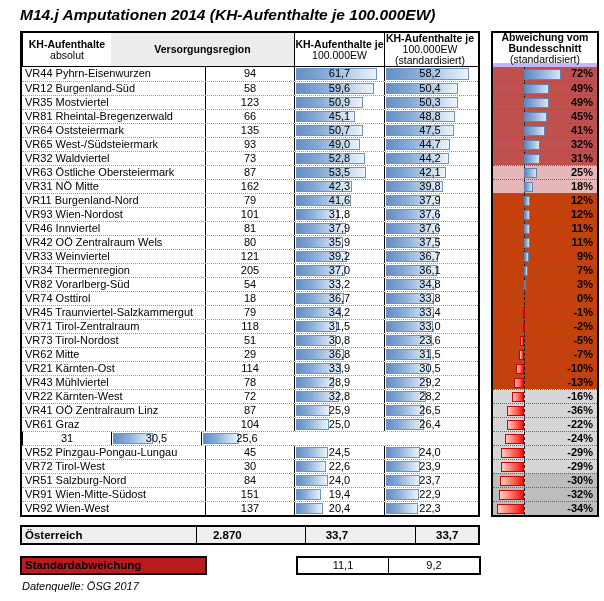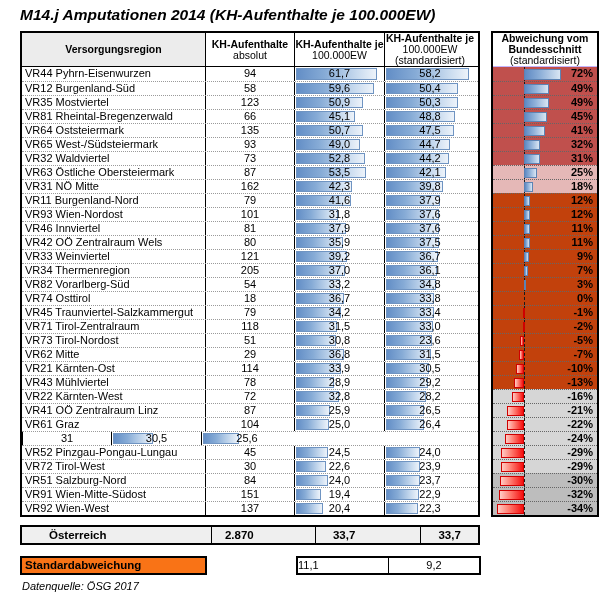--- a/index.html
+++ b/index.html
@@ -31,32 +31,32 @@
   .bar {
     position:absolute; left:1px; top:1px; bottom:1px;
     border:1px solid #6f94c2;
     background:linear-gradient(to right,#638ec6 0%,#86abd6 35%,#c6d9ee 75%,#edf3fa 100%);
   }
   .val { position:relative; display:block; text-align:center; font-size:11px; line-height:13px; }
 
   
   .total-row { display:flex; width:460px; border:2px solid #000; background:#efefef; margin-top:8px; height:20px; }
   .total-row .cell { font-weight:bold; font-size:11.5px; line-height:16px; }
-  .total-row .c1 { padding-left:3px;margin-left:24px; }
+  .total-row .c1 { padding-left:3px; }
   .total-row .c2, .total-row .c3, .total-row .c4 { text-align:center;margin-left:48px; }
   .stddev-wrap { display:flex; margin-top:11px; height:19px; }
-  .stddev-label { width:187px; border:2px solid #000; background:#f97316; font-weight:bold; font-size:11.5px; line-height:15px; padding-left:3px; }
+  .stddev-label { width:187px; border:2px solid #000; background:#b91c1c; font-weight:bold; font-size:11.5px; line-height:15px; padding-left:3px; }
   .stddev-values { display:flex; border:2px solid #000; margin-left:89px; background:#fff; }
-  .stddev-values .v3 { width:90px; text-align:left; font-size:11px; line-height:15px; }
+  .stddev-values .v3 { width:90px; text-align:center; font-size:11px; line-height:15px; }
   .stddev-values .v4 { width:91px; border-left:1px solid #000; text-align:center; font-size:11px; line-height:15px; }
   .footer { font-style:italic; font-size:11px; margin-top:5px; padding-left:2px; }
 
   
   .dev-box { border:2px solid #000; width:108px; margin-left:11px; background:#fff; }
-  .dev-header { height:34px; border-bottom:1px solid #c4b5fd; display:flex; flex-direction:column; justify-content:center; text-align:center; font-size:10.5px; line-height:11px; }
+  .dev-header { height:34px; border-bottom:4px solid #c4b5fd; display:flex; flex-direction:column; justify-content:center; text-align:center; font-size:10.5px; line-height:11px; }
   .dev-header .b { font-weight:bold; }
   .dev-row { position:relative; height:14px; }
   .dev-row + .dev-row { border-top:1px dotted #666; }
   .band-red      { background:#c0504d; }
   .band-pink     { background:#e5b8b7; }
   .band-white    { background:#c2410c; }
   .band-gray     { background:#d6d6d6; }
   .band-darkgray { background:#bdbdbd; }
   .axis { position:absolute; left:30%; top:0; bottom:0; width:0; border-left:1px dashed #1a1a1a; }
   .dbar { position:absolute; top:1.5px; bottom:1.5px; }
@@ -67,26 +67,26 @@
 </head>
 <body>
 
 <div class="page">
   <div class="title">M14.j Amputationen 2014 (KH-Aufenthalte je 100.000EW)</div>
 
   <div class="content">
 
     <div class="mt">
       <div class="mt-header">
-        <div class="hc c1">
-          <span class="b">Versorgungsregion</span>
-        </div>
         <div class="hc c2">
           <span class="b">KH-Aufenthalte</span>
           <span>absolut</span>
+        </div>
+        <div class="hc c1">
+          <span class="b">Versorgungsregion</span>
         </div>
         <div class="hc c3">
           <span class="b">KH-Aufenthalte je</span>
           <span>100.000EW</span>
         </div>
         <div class="hc c4">
           <span class="b">KH-Aufenthalte je</span>
           <span>100.000EW</span>
           <span>(standardisiert)</span>
         </div>
@@ -656,21 +656,21 @@
 
   <div class="dev-row band-gray">
     <span class="axis"></span>
     <span class="dbar neg" style="left: 17.8%; width: 12.2%;"></span>
     <span class="dlabel">-16%</span>
   </div>
 
   <div class="dev-row band-gray">
     <span class="axis"></span>
     <span class="dbar neg" style="left: 13.9%; width: 16.1%;"></span>
-    <span class="dlabel">-21%</span>
+    <span class="dlabel">-36%</span>
   </div>
 
   <div class="dev-row band-gray">
     <span class="axis"></span>
     <span class="dbar neg" style="left: 13.2%; width: 16.8%;"></span>
     <span class="dlabel">-22%</span>
   </div>
 
   <div class="dev-row band-gray">
     <span class="axis"></span>

